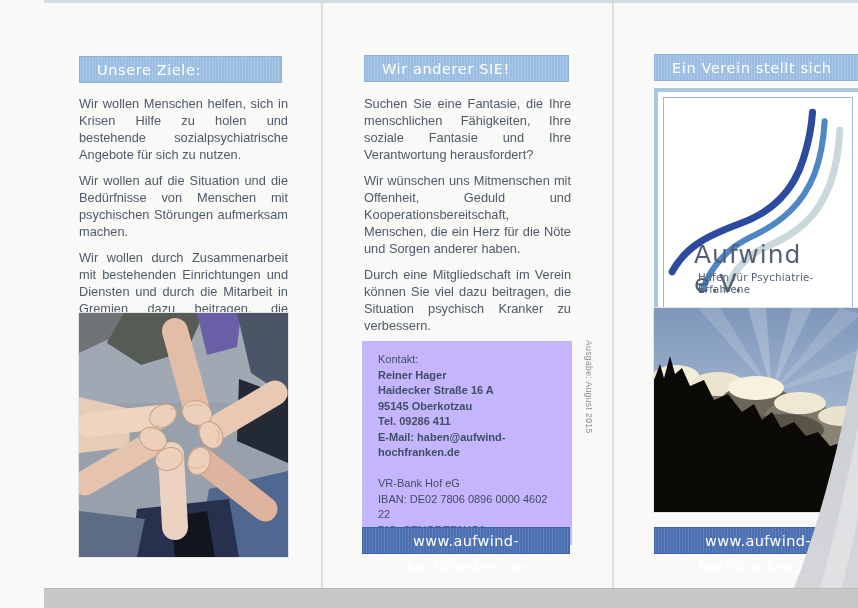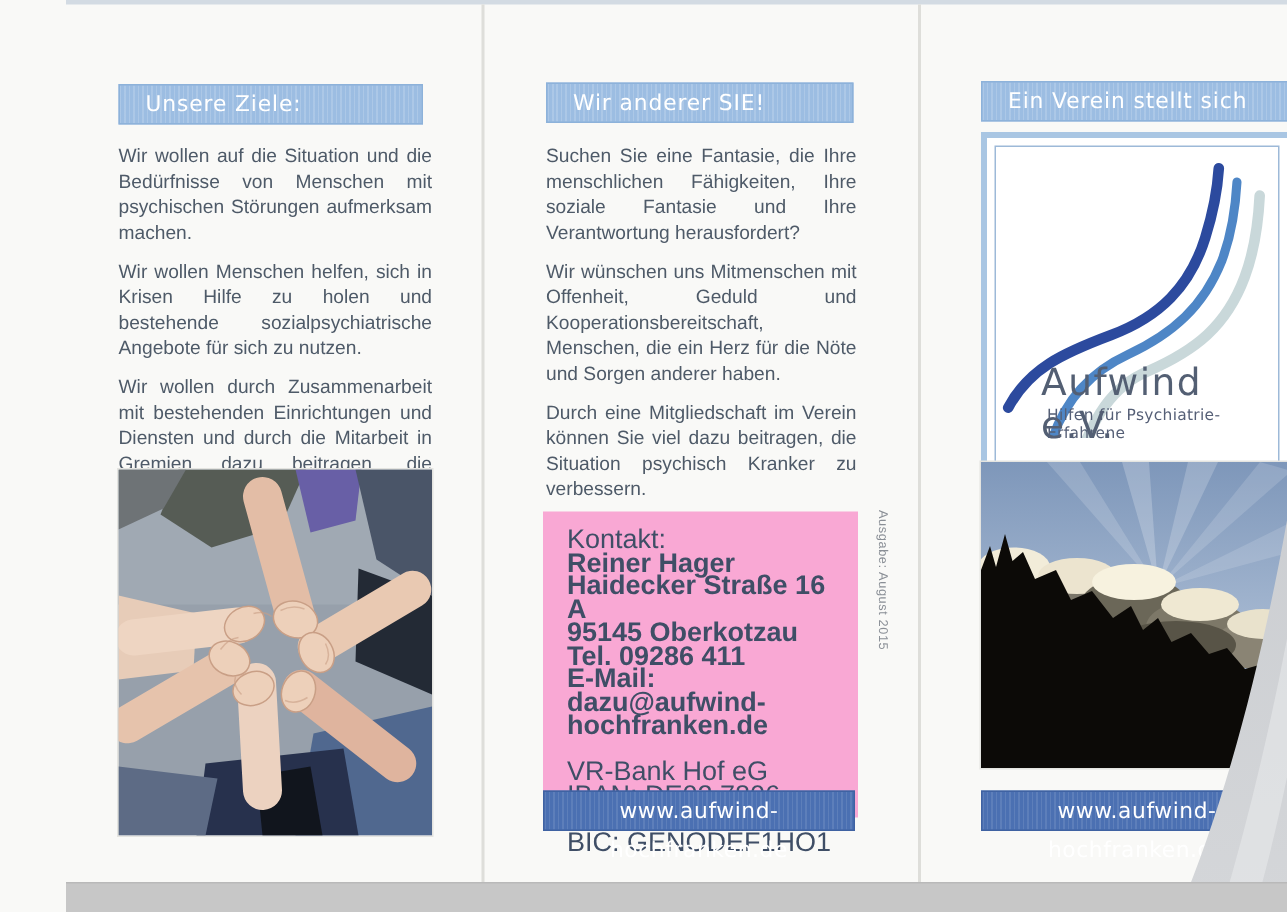--- a/index.html
+++ b/index.html
@@ -34,22 +34,22 @@
   .banner-left{left:35px;top:56px;width:203px;}
   .left-text{left:35px;top:95px;width:209px;}
   .photo-hands{position:absolute;left:35px;top:313px;width:209px;height:244px;
                box-shadow:0 0 0 1px #e4e4e0;}
   .photo-hands svg{display:block;}
 
   
   .banner-mid{left:320px;top:55px;width:205px;}
   .mid-text{left:320px;top:95px;width:207px;}
   .contact-box{position:absolute;left:318px;top:341px;width:210px;height:204px;
-               background:#f9a8d4;box-sizing:border-box;padding:11px 10px 0 16px;
-               color:#3f4e66;font-size:18px;line-height:15.5px;}
+               background:#c4b5fd;box-sizing:border-box;padding:11px 10px 0 16px;
+               color:#3f4e66;font-size:11px;line-height:15.5px;}
   .contact-box .contact-line{min-height:15.5px;}
   .contact-box .bold{font-weight:bold;}
   .edition-note{position:absolute;left:536px;top:340px;width:14px;height:120px;
                 writing-mode:vertical-rl;font-size:8.5px;color:#8a8f96;letter-spacing:.4px;}
   .webbanner-mid{left:318px;top:527px;width:208px;}
 
   
   .banner-right{left:610px;top:54px;width:208px;}
   .logobox{position:absolute;left:610px;top:88px;width:208px;height:244px;
            background:#ffffff;border:4px solid #a9c6e3;box-sizing:border-box;}
@@ -70,22 +70,22 @@
 
 <div class="page">
 
   <div class="top-strip"></div>
   <div class="fold fold-1"></div>
   <div class="fold fold-2"></div>
 
   <div class="banner banner-left">Unsere Ziele:</div>
 
   <div class="textcol left-text">
+      <p class="para">Wir wollen Menschen helfen, sich in Krisen Hilfe zu holen und bestehende sozialpsychia­trische Angebote für sich zu nutzen.</p>
       <p class="para">Wir wollen auf die Situation und die Bedürf­nisse von Menschen mit psychischen Störungen aufmerksam machen.</p>
-      <p class="para">Wir wollen Menschen helfen, sich in Krisen Hilfe zu holen und bestehende sozialpsychia­trische Angebote für sich zu nutzen.</p>
       <p class="para">Wir wollen durch Zusammenarbeit mit bestehenden Einrichtungen und Diensten und durch die Mitarbeit in Gremien dazu bei­tragen, die sozialpsychiatrische Versorgung in unserer Region zu erhalten, bedarfsgerecht auszubauen und weiter zu entwickeln.</p>
     </div>
 
   <div class="photo-hands">
     <svg width="209" height="244" viewBox="0 0 209 244">
       <rect width="209" height="244" fill="#97a0ab"></rect>
       <rect x="0" y="0" width="209" height="90" fill="#a0a9b3"></rect>
 
       <path d="M40,0 L125,0 L108,38 L62,52 L28,30 Z" fill="#565c55"></path>
       <path d="M0,0 L45,0 L30,26 L0,40 Z" fill="#6e7376"></path>
@@ -135,21 +135,21 @@
       <p class="para">Durch eine Mitgliedschaft im Verein können Sie viel dazu beitragen, die Situation psychisch Kranker zu verbessern.</p>
       <p class="para">Wir freuen uns, wenn Sie ein wenig Ihrer Zeit in unseren Verein „Aufwind e.V.“ einbringen.</p>
     </div>
 
   <div class="contact-box">
       <div class="contact-line">Kontakt:</div>
       <div class="contact-line bold">Reiner Hager</div>
       <div class="contact-line bold">Haidecker Straße 16 A</div>
       <div class="contact-line bold">95145 Oberkotzau</div>
       <div class="contact-line bold">Tel. 09286 411</div>
-      <div class="contact-line bold">E-Mail: dazu@aufwind-hochfranken.de</div>
+      <div class="contact-line bold">E-Mail: haben@aufwind-hochfranken.de</div>
       <div class="contact-line"></div>
       <div class="contact-line">VR-Bank Hof eG</div>
       <div class="contact-line">IBAN: DE02 7806 0896 0000 4602 22</div>
       <div class="contact-line">BIC: GENODEF1HO1</div>
     </div>
 
   <div class="edition-note">Ausgabe: August 2015</div>
 
   <div class="webbanner webbanner-mid">www.aufwind-hochfranken.de</div>
 

